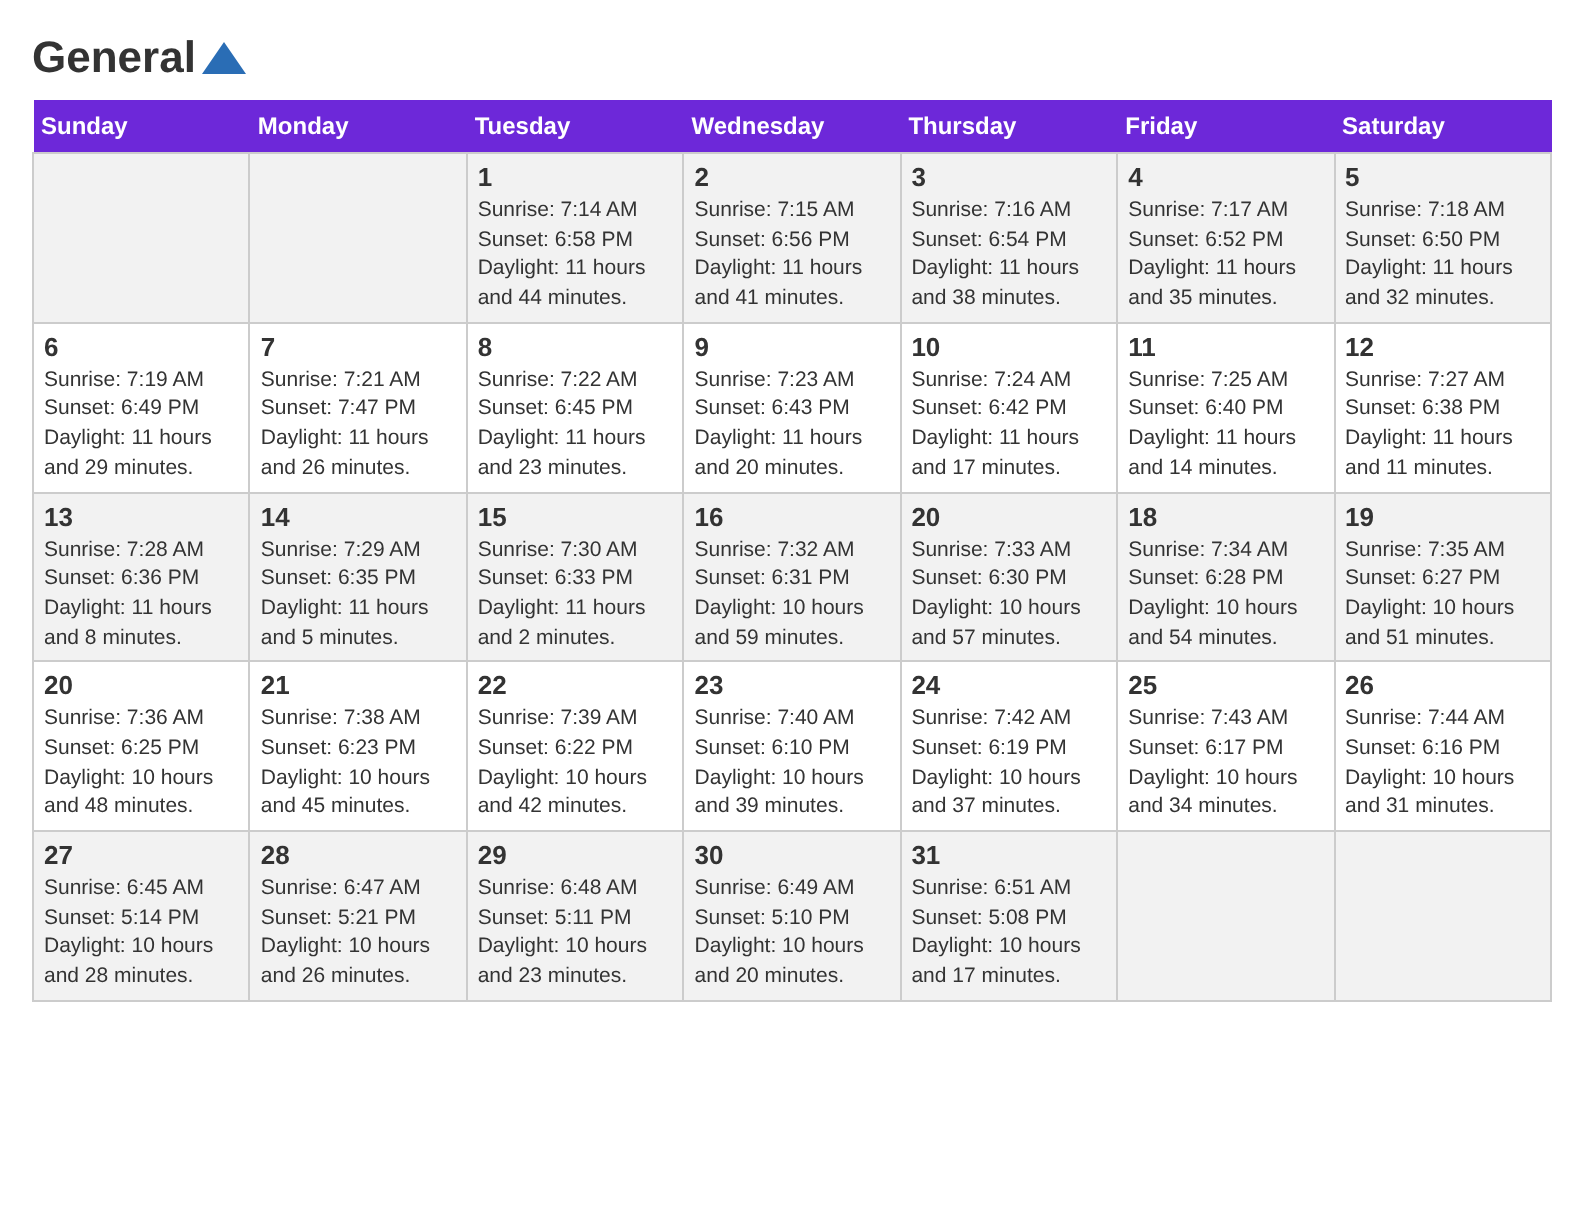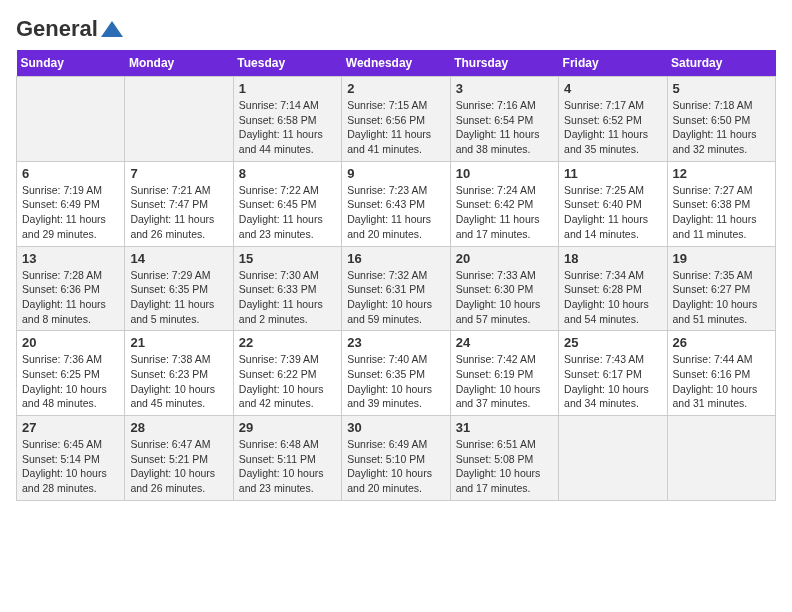--- a/index.html
+++ b/index.html
@@ -242,21 +242,21 @@
         </td>
         <td>
           <span class="day-number">22</span>
           <div class="day-info" style="white-space: pre-line;">Sunrise: 7:39 AM
 Sunset: 6:22 PM
 Daylight: 10 hours and 42 minutes.</div>
         </td>
         <td>
           <span class="day-number">23</span>
           <div class="day-info" style="white-space: pre-line;">Sunrise: 7:40 AM
-Sunset: 6:35 PM
+Sunset: 6:10 PM
 Daylight: 10 hours and 39 minutes.</div>
         </td>
         <td>
           <span class="day-number">24</span>
           <div class="day-info" style="white-space: pre-line;">Sunrise: 7:42 AM
 Sunset: 6:19 PM
 Daylight: 10 hours and 37 minutes.</div>
         </td>
         <td>
           <span class="day-number">25</span>

